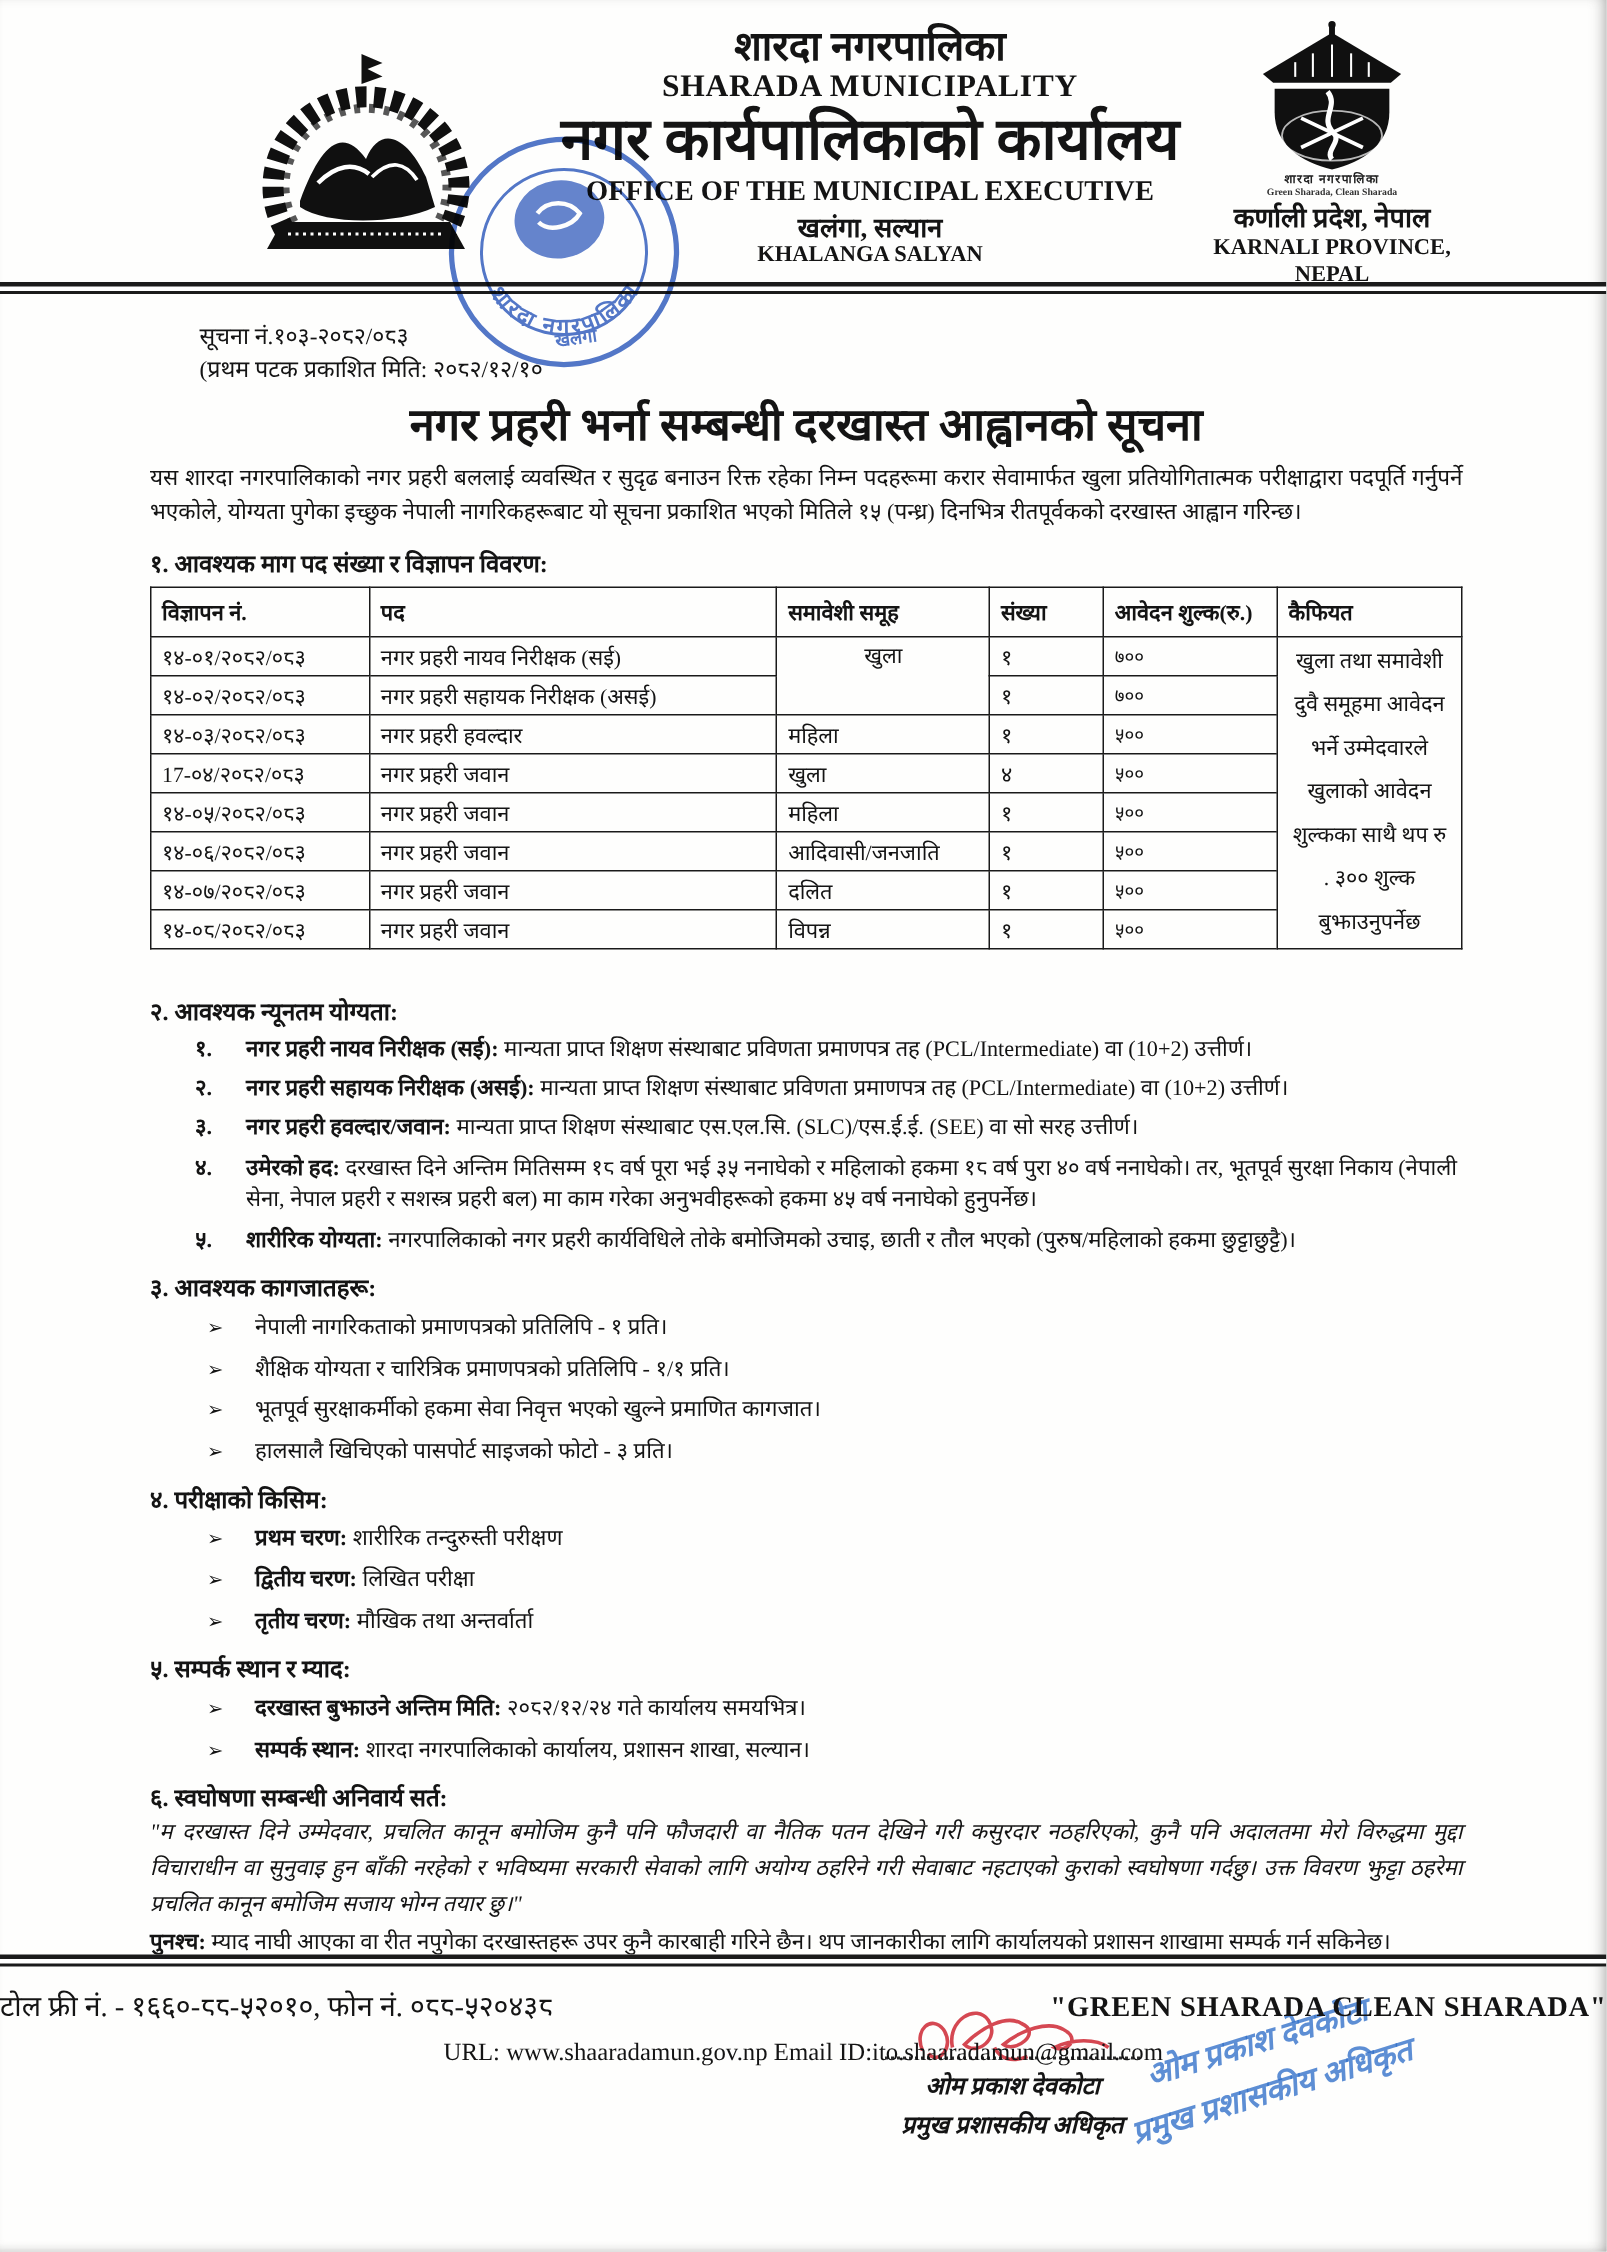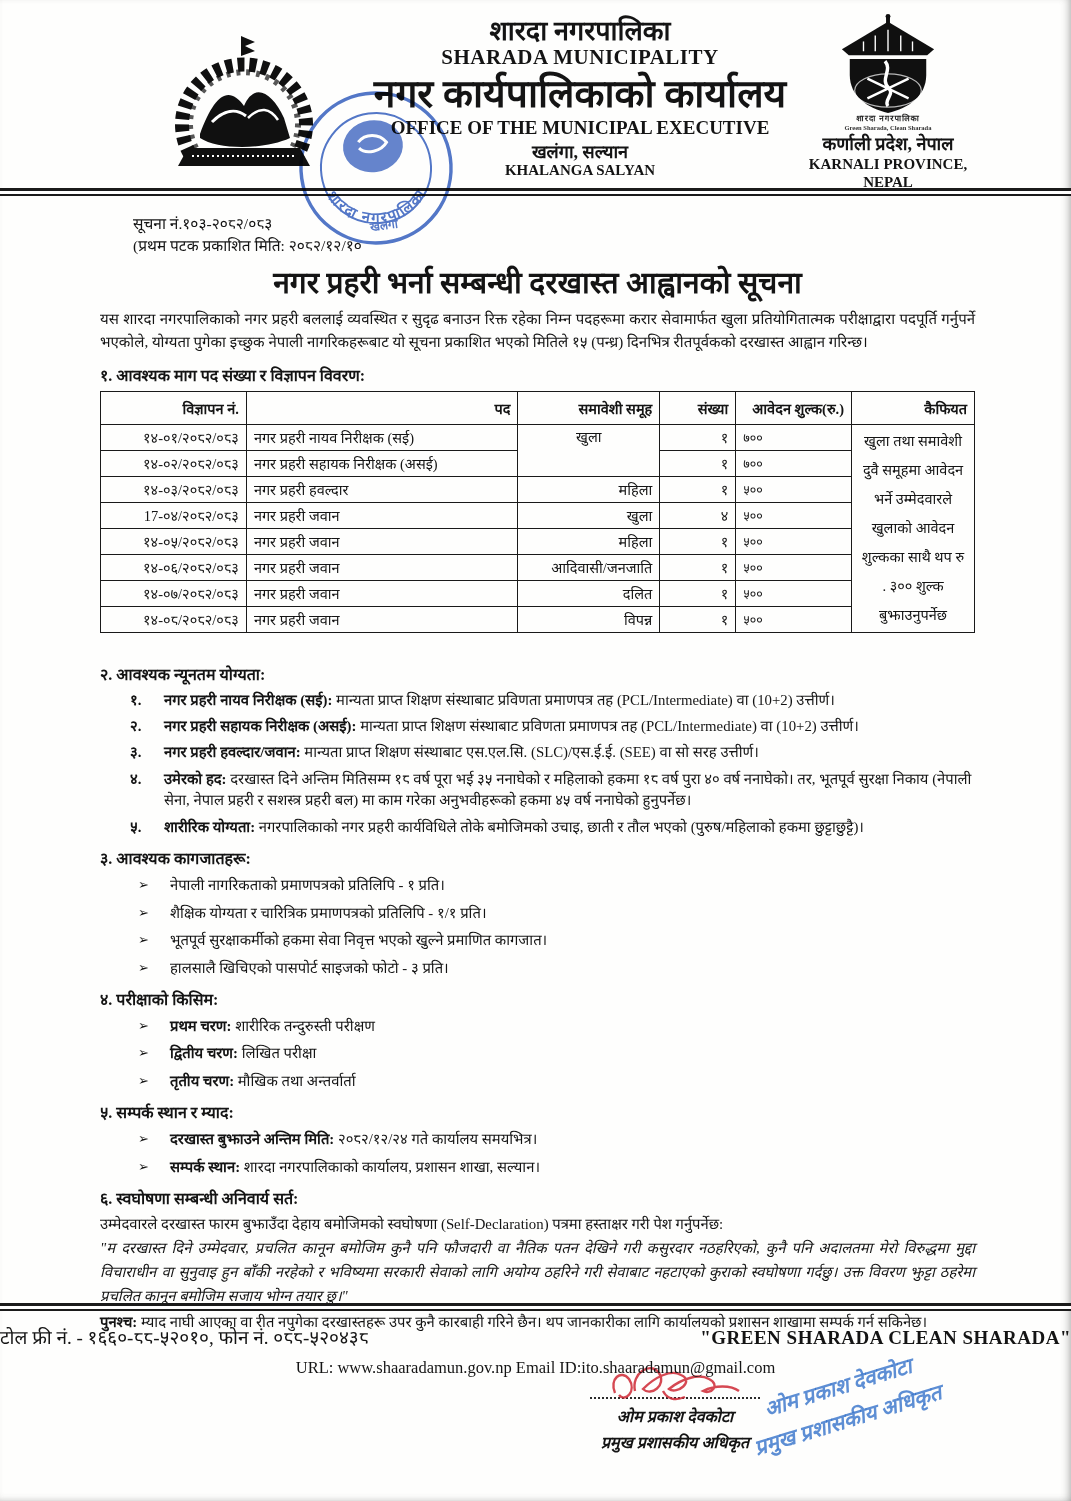--- a/index.html
+++ b/index.html
@@ -30,23 +30,23 @@
   
   .meta{display:flex; justify-content:space-between; margin:16px 45px 0 33px; font-size:15.5px;flex-direction:column;}
   .doc-title{text-align:center; font-size:30px; font-weight:bold; margin-top:5px;}
   .intro{font-size:15px; line-height:1.55; text-align:justify; margin-top:6px;}
   
   .sec-h{font-size:16px; font-weight:bold; margin-top:9px;}
   .sec-h.gap{margin-top:30px;}
   
   table.adv{border-collapse:collapse; width:875px; margin-top:5px; font-size:14.5px;}
   table.adv th, table.adv td{border:1.6px solid #1a1a1a; padding:1px 7px;}
-  table.adv th{font-weight:bold; text-align:right; height:30px;}
+  table.adv th{font-weight:bold; text-align:left; height:30px;}
   table.adv td{height:23px;}
-  td.c{text-align:right;}
+  td.c{text-align:left;}
   td.fee{text-align:left; font-size:12.5px;}
   td.remark{text-align:center; line-height:2.0; font-size:14.5px; vertical-align:middle; padding:2px 4px;}
   td.grp-merged{vertical-align:top; text-align:center; padding-top:3px;}
   
   .num-item{position:relative; padding-left:64px; margin-top:5px; line-height:1.45; font-size:14.8px;}
   .num-item .num{position:absolute; left:30px; font-weight:bold;}
   .bullet-item{position:relative; padding-left:70px; margin-top:6px; line-height:1.45; font-size:14.8px;}
   .bullet-item .arrow{position:absolute; left:38px; top:1px; font-size:13px;}
   b.lbl{font-weight:bold;}
   .plain-para{font-size:14.8px; line-height:1.5; margin-top:4px;}
@@ -289,21 +289,20 @@
     <div class="bullet-item">
       <span class="arrow">➢</span>
       <b class="lbl">दरखास्त बुझाउने अन्तिम मिति:</b> <span>२०८२/१२/२४ गते कार्यालय समयभित्र।</span>
     </div>
     <div class="bullet-item">
       <span class="arrow">➢</span>
       <b class="lbl">सम्पर्क स्थान:</b> <span>शारदा नगरपालिकाको कार्यालय, प्रशासन शाखा, सल्यान।</span>
     </div>
 
     <div class="sec-h">६. स्वघोषणा सम्बन्धी अनिवार्य सर्त:</div>
-    <div class="plain-para">उम्मेदवारले दरखास्त फारम बुझाउँदा देहाय बमोजिमको स्वघोषणा (Self-Declaration) पत्रमा हस्ताक्षर गरी पेश गर्नुपर्नेछ:</div>
     <div class="quote">"म दरखास्त दिने उम्मेदवार, प्रचलित कानून बमोजिम कुनै पनि फौजदारी वा नैतिक पतन देखिने गरी कसुरदार नठहरिएको, कुनै पनि अदालतमा मेरो विरुद्धमा मुद्दा विचाराधीन वा सुनुवाइ हुन बाँकी नरहेको र भविष्यमा सरकारी सेवाको लागि अयोग्य ठहरिने गरी सेवाबाट नहटाएको कुराको स्वघोषणा गर्दछु। उक्त विवरण झुट्टा ठहरेमा प्रचलित कानून बमोजिम सजाय भोग्न तयार छु।"</div>
     <div class="ps">
       <b class="lbl">पुनश्च:</b> <span>म्याद नाघी आएका वा रीत नपुगेका दरखास्तहरू उपर कुनै कारबाही गरिने छैन। थप जानकारीका लागि कार्यालयको प्रशासन शाखामा सम्पर्क गर्न सकिनेछ।</span>
     </div>
 
     <div class="sig-area">
       <div class="sig-inner">
         <svg class="sig-scribble" width="140" height="58" viewBox="0 0 140 58">
           <path d="M10,40 C4,26 16,16 24,26 C32,38 20,50 14,42 M30,38 C26,20 46,8 54,20 C62,32 46,44 38,36 C50,24 66,16 76,22 C90,28 72,42 64,36 C76,26 94,20 104,26 C116,32 106,42 98,38 C110,32 126,32 134,38 M58,38 C62,46 70,48 80,44" stroke="#cf2f3a" stroke-width="2.4" fill="none" opacity=".88"></path>
         </svg>

